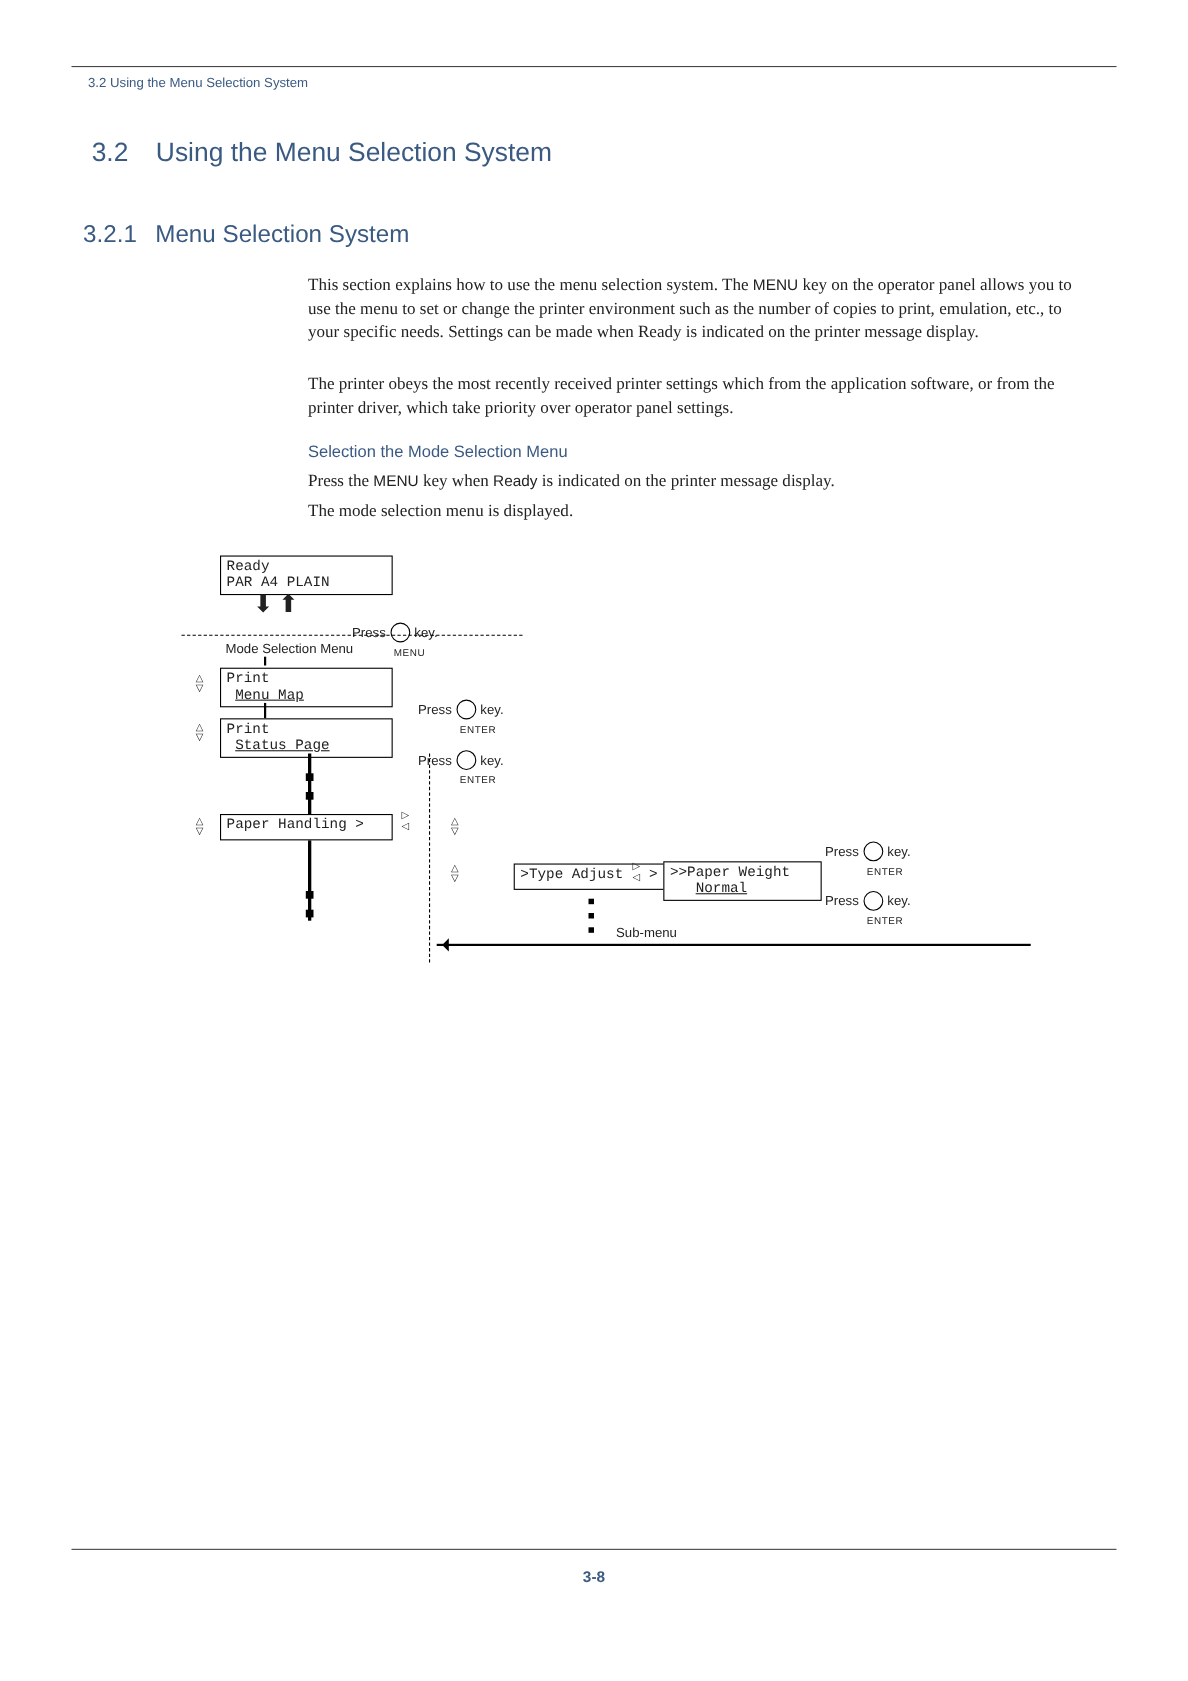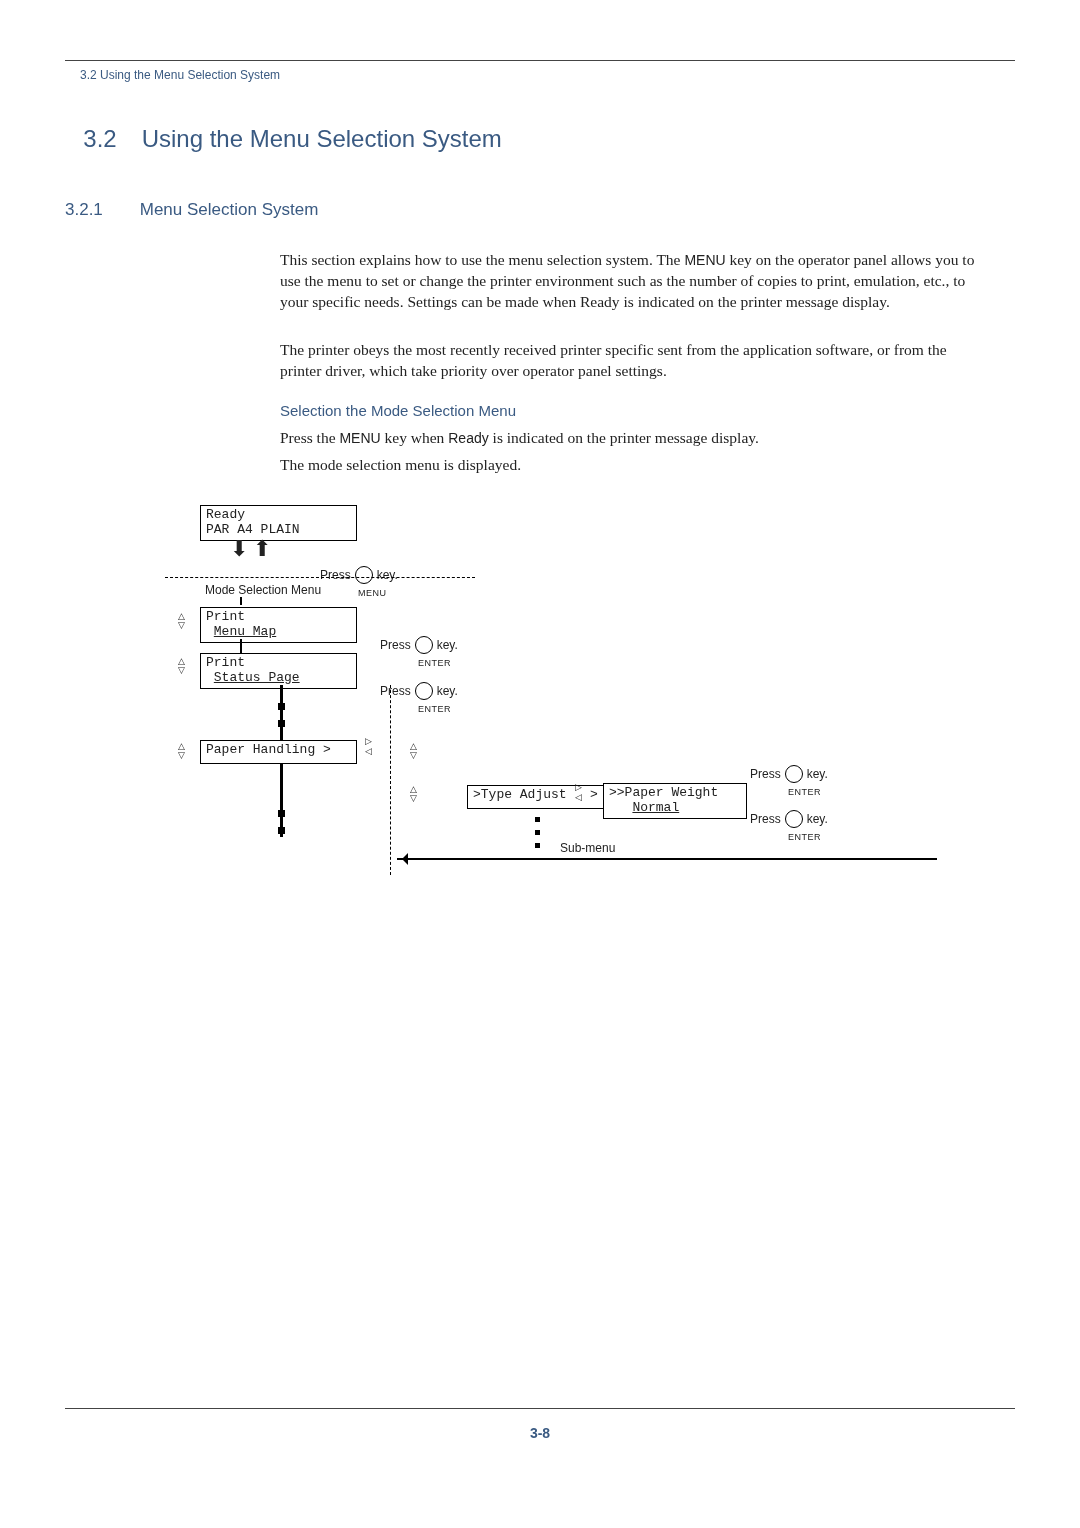--- a/index.html
+++ b/index.html
@@ -21,21 +21,21 @@
     .rule{position:absolute;left:var(--lr-margin);right:var(--lr-margin);border-top:1px solid var(--rule);}
     .rule-top{top:60px;}
     .rule-bot{top:1408px;}
     .running-head{
       position:absolute;left:80px;top:68px;
       font-family:Arial,Helvetica,sans-serif;
       font-size:12px;color:var(--accent);
     }
     .h1{position:absolute;left:65px;top:125px;font-family:Arial,Helvetica,sans-serif;color:var(--accent);font-size:24px;font-weight:400;}
     .h1 .num{display:inline-block;width:70px;text-align:center;}
-    .h2{position:absolute;left:65px;top:200px;font-family:Arial,Helvetica,sans-serif;color:var(--accent);font-size:17px;font-weight:400;}
+    .h2{position:absolute;left:65px;top:200px;font-family:Arial,Helvetica,sans-serif;color:var(--accent);font-size:22px;font-weight:400;text-align:center;}
     .h2 .num{display:inline-block;width:70px;}
     .para-block{position:absolute;left:280px;right:100px;font-size:15.5px;line-height:1.35;}
     .p1{top:250px;}
     .p2{top:340px;}
     .h3{position:absolute;left:280px;top:402px;font-family:Arial,Helvetica,sans-serif;color:var(--accent);font-size:15px;font-weight:400;}
     .p3{top:428px;}
     .p4{top:455px;}
     .page-num{position:absolute;left:0;right:0;top:1425px;text-align:center;color:var(--accent);font-family:Arial,Helvetica,sans-serif;font-size:14px;font-weight:700;}
     .smallcaps{font-family:Arial,Helvetica,sans-serif;font-weight:400;font-size:14px;}
 
@@ -80,21 +80,21 @@
 
 <div class="h2">
   <span class="num">3.2.1</span>
   <span>Menu Selection System</span>
 </div>
 
 <div class="para-block p1">
   <span>This section explains how to use the menu selection system. The </span><span class="smallcaps">MENU</span><span> key on the operator panel allows you to use the menu to set or change the printer environment such as the number of copies to print, emulation, etc., to your specific needs. Settings can be made when Ready is indicated on the printer message display.</span>
 </div>
 
-<div class="para-block p2">The printer obeys the most recently received printer specific sent from the application software, or from the printer driver, which take priority over operator panel settings.</div>
+<div class="para-block p2">The printer obeys the most recently received printer settings which from the application software, or from the printer driver, which take priority over operator panel settings.</div>
 
 <div class="h3">Selection the Mode Selection Menu</div>
 
 <div class="para-block p3">
   <span>Press the </span><span class="smallcaps">MENU</span><span> key when </span><span class="smallcaps">Ready</span><span> is indicated on the printer message display.</span>
 </div>
 
 <div class="para-block p4">The mode selection menu is displayed.</div>
 
 <div class="diagram">

